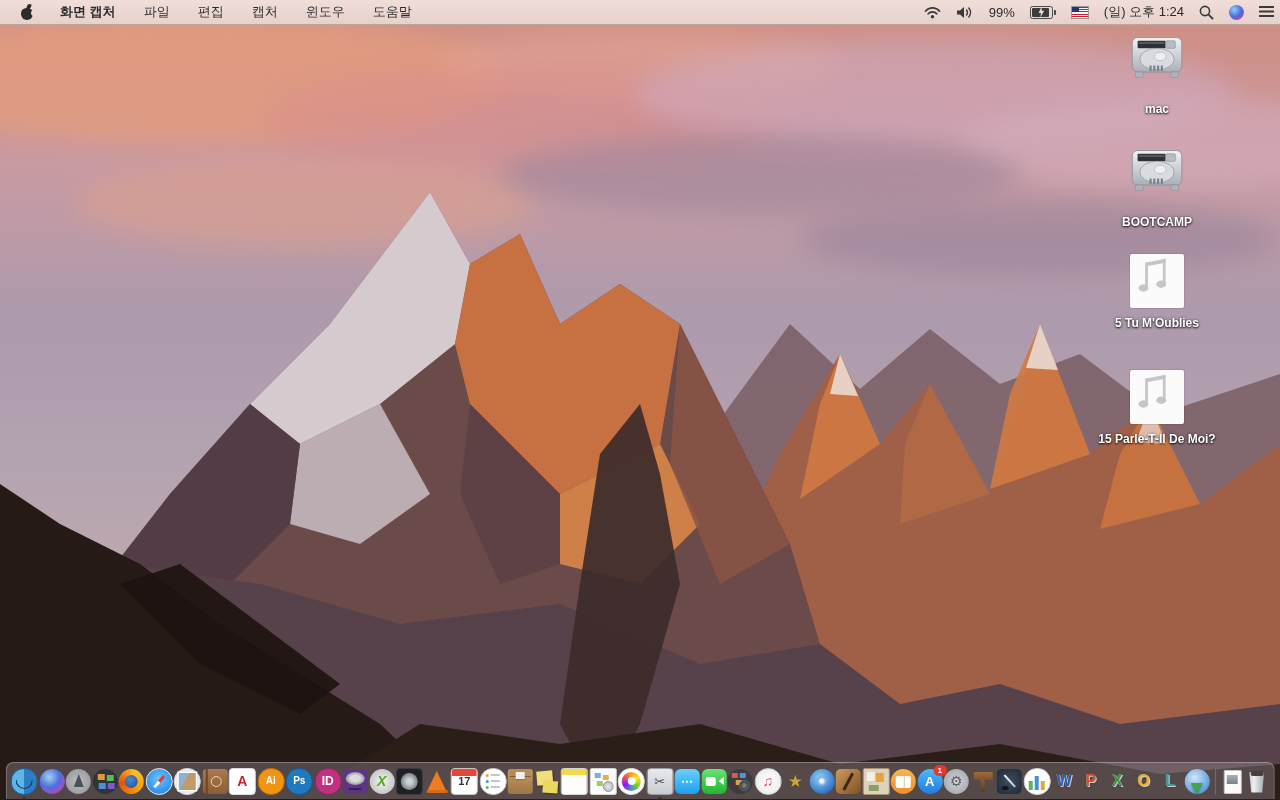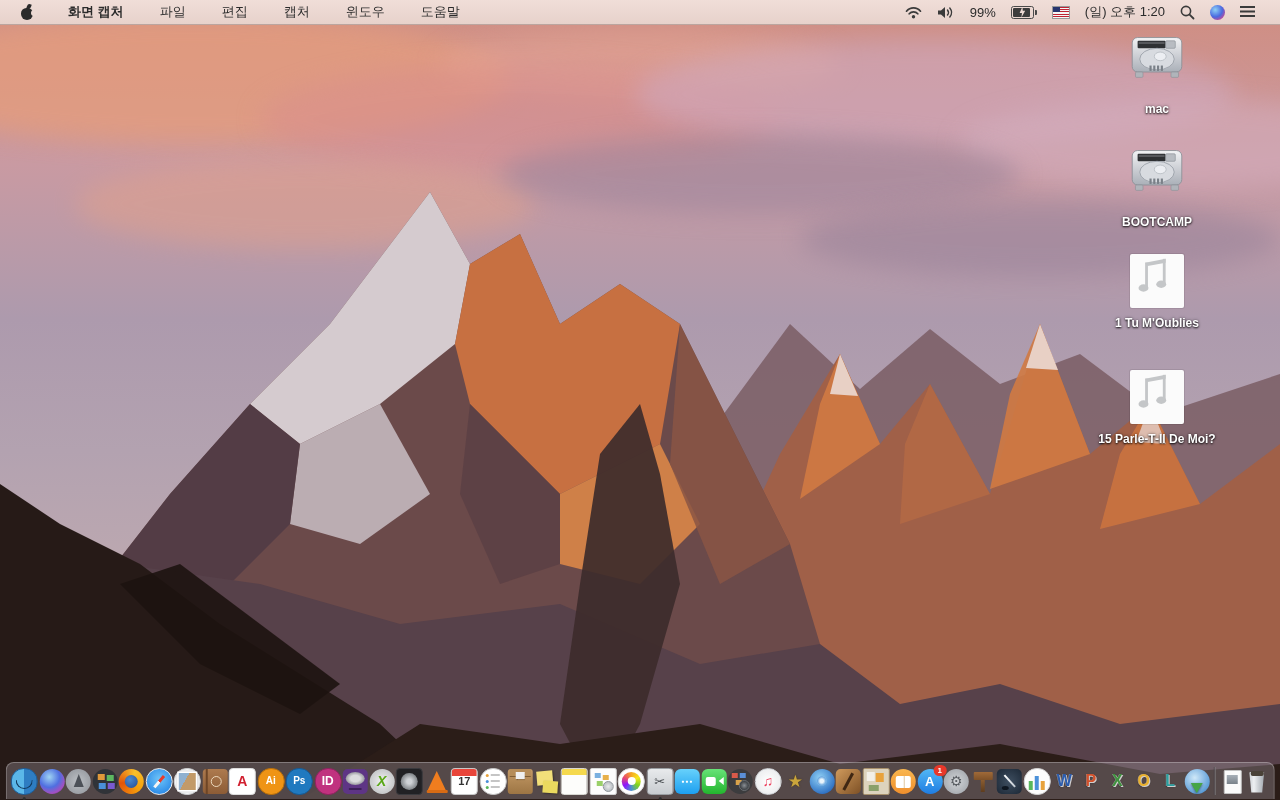--- a/index.html
+++ b/index.html
@@ -3,28 +3,28 @@
 <meta charset="utf-8">
 <style>
   html,body{margin:0;padding:0;width:1280px;height:800px;overflow:hidden;
     font-family:"Liberation Sans","DejaVu Sans",sans-serif;background:#1a1414;}
   
   .wallpaper{position:absolute;left:0;top:24px;width:1280px;height:776px;}
   
   .menubar{position:absolute;left:0;top:0;width:1280px;height:24px;
     background:linear-gradient(#f0ded8,#e7d2cb);border-bottom:1px solid rgba(90,60,55,.35);
     display:flex;align-items:center;font-size:13px;color:#2b2b2b;z-index:50;}
-  .mb-left{display:flex;align-items:center;gap:16px;padding-left:12px;}
+  .mb-left{display:flex;align-items:center;gap:8px;padding-left:12px;}
   .mb-left .mitem{padding:0 10px;line-height:24px;white-space:nowrap;}
   .mb-appname{font-weight:700;}
   .apple{position:relative;width:14px;height:16px;margin:0 8px 0 8px;}
   .apple .body{position:absolute;left:1px;top:4px;width:12px;height:12px;background:#2b2b2b;border-radius:45% 45% 50% 50%;}
   .apple .bite{position:absolute;right:-3px;top:6px;width:6px;height:6px;background:#ecd9d3;border-radius:50%;}
   .apple .leaf{position:absolute;left:7px;top:0px;width:4px;height:5px;background:#2b2b2b;border-radius:60% 0 60% 0;transform:rotate(20deg);}
-  .mb-right{margin-left:auto;display:flex;align-items:center;gap:15px;padding-right:25px;}
+  .mb-right{margin-left:auto;display:flex;align-items:center;gap:15px;padding-right:6px;}
   .mb-right svg{display:block;}
   .battery{display:flex;align-items:center;gap:1px;}
   .batt-body{position:relative;width:21px;height:11px;border:1px solid #4a4a4a;border-radius:2.5px;}
   .batt-fill{position:absolute;left:1px;top:1px;bottom:1px;width:17px;background:#3c3c3c;border-radius:1px;}
   .batt-bolt{position:absolute;left:6px;top:0px;width:9px;height:11px;background:#ecd9d3;
     clip-path:polygon(52% 0,20% 58%,46% 58%,40% 100%,82% 38%,55% 38%);}
   .batt-nub{width:2px;height:5px;background:#4a4a4a;border-radius:0 1px 1px 0;}
   .usflag{position:relative;width:16px;height:11px;border:0.5px solid #999;
     background:repeating-linear-gradient(#bf2333 0 1.1px,#f5f5f5 1.1px 2.2px);}
   .usflag::after{content:"";position:absolute;left:0;top:0;width:7px;height:5.5px;background:#27356e;}
@@ -263,21 +263,21 @@
     </svg>
     <span>99%</span>
     <span class="battery">
       <span class="batt-body">
           <span class="batt-fill"></span>
           <span class="batt-bolt"></span>
         </span>
       <span class="batt-nub"></span>
     </span>
     <span class="usflag"></span>
-    <span class="clock">(일) 오후 1:20</span>
+    <span class="clock">(일) 오후 1:24</span>
     <svg width="15" height="15" viewBox="0 0 15 15">
       <circle cx="6" cy="6" r="4.6" stroke="#3b3b3b" stroke-width="1.6" fill="none"></circle>
       <line x1="9.6" y1="9.6" x2="13.5" y2="13.5" stroke="#3b3b3b" stroke-width="1.8" stroke-linecap="round"></line>
     </svg>
     <span class="siri-orb"></span>
     <span class="nc-icon"></span>
   </div>
 </div>
 
 <div class="dcell" style="top:36px">
@@ -336,21 +336,21 @@
     <svg width="54" height="54" viewBox="0 0 50 50">
       <g fill="#c4c6c8">
         <polygon points="14,8 33,4.5 33,8.2 16.4,11.2"></polygon>
         <rect x="14" y="8" width="2.6" height="23"></rect>
         <rect x="30.4" y="4.5" width="2.6" height="23"></rect>
         <ellipse cx="12.5" cy="31.5" rx="4.6" ry="3.4"></ellipse>
         <ellipse cx="28.9" cy="28" rx="4.6" ry="3.4"></ellipse>
       </g>
     </svg>
   </span>
-  <div class="dlabel">1 Tu M'Oublies</div>
+  <div class="dlabel">5 Tu M'Oublies</div>
 </div>
 
 <div class="dcell" style="top:370px">
   <span class="music-ic">
     <svg width="54" height="54" viewBox="0 0 50 50">
       <g fill="#c4c6c8">
         <polygon points="14,8 33,4.5 33,8.2 16.4,11.2"></polygon>
         <rect x="14" y="8" width="2.6" height="23"></rect>
         <rect x="30.4" y="4.5" width="2.6" height="23"></rect>
         <ellipse cx="12.5" cy="31.5" rx="4.6" ry="3.4"></ellipse>

